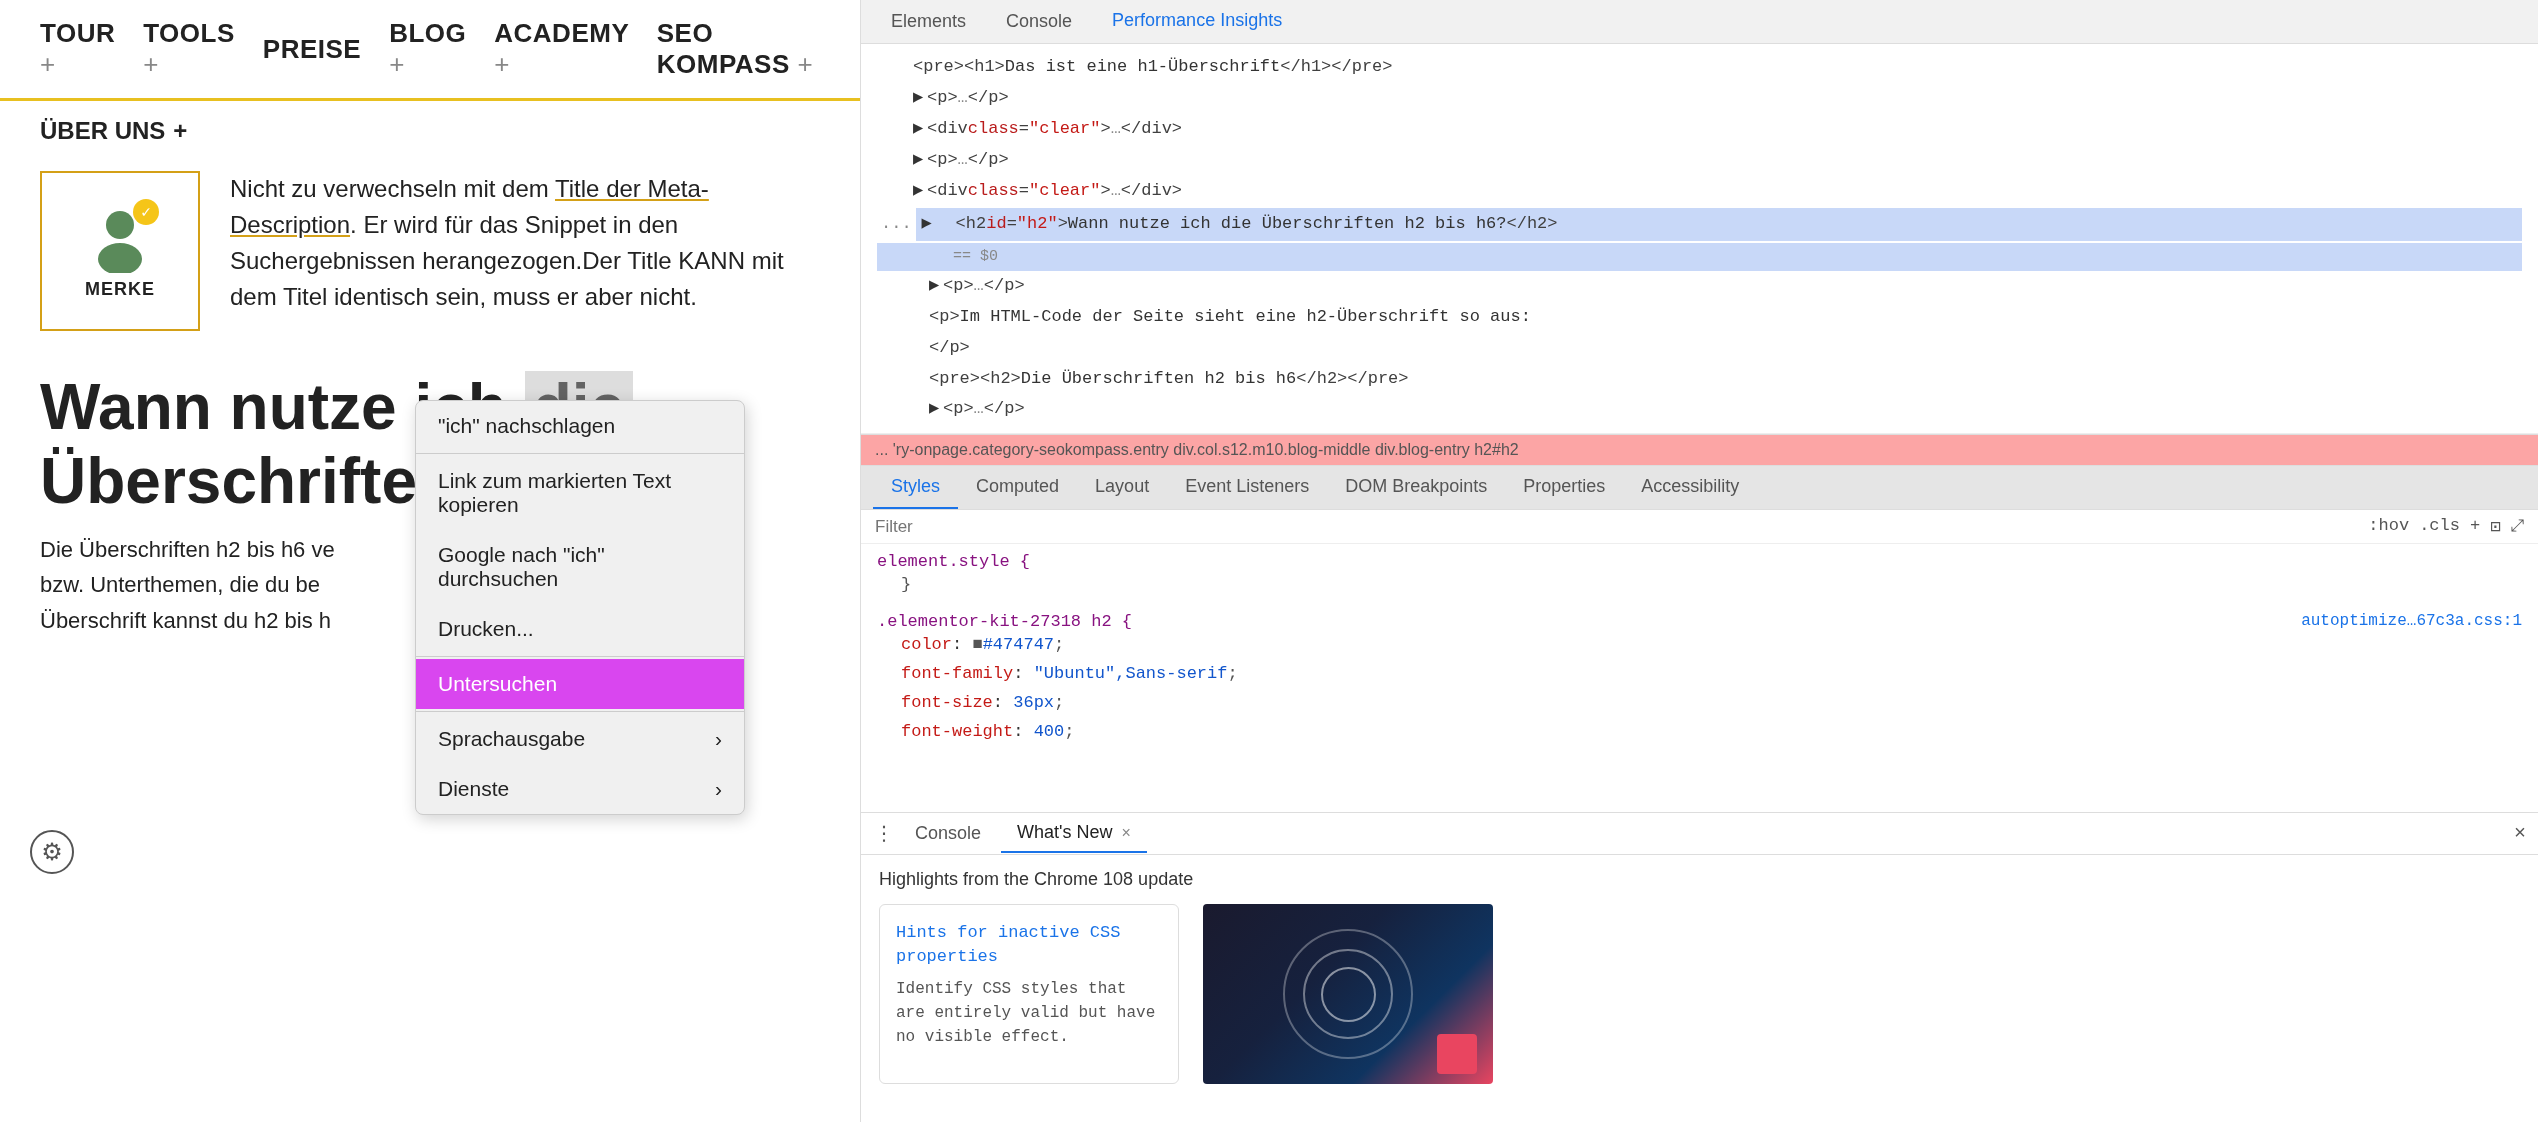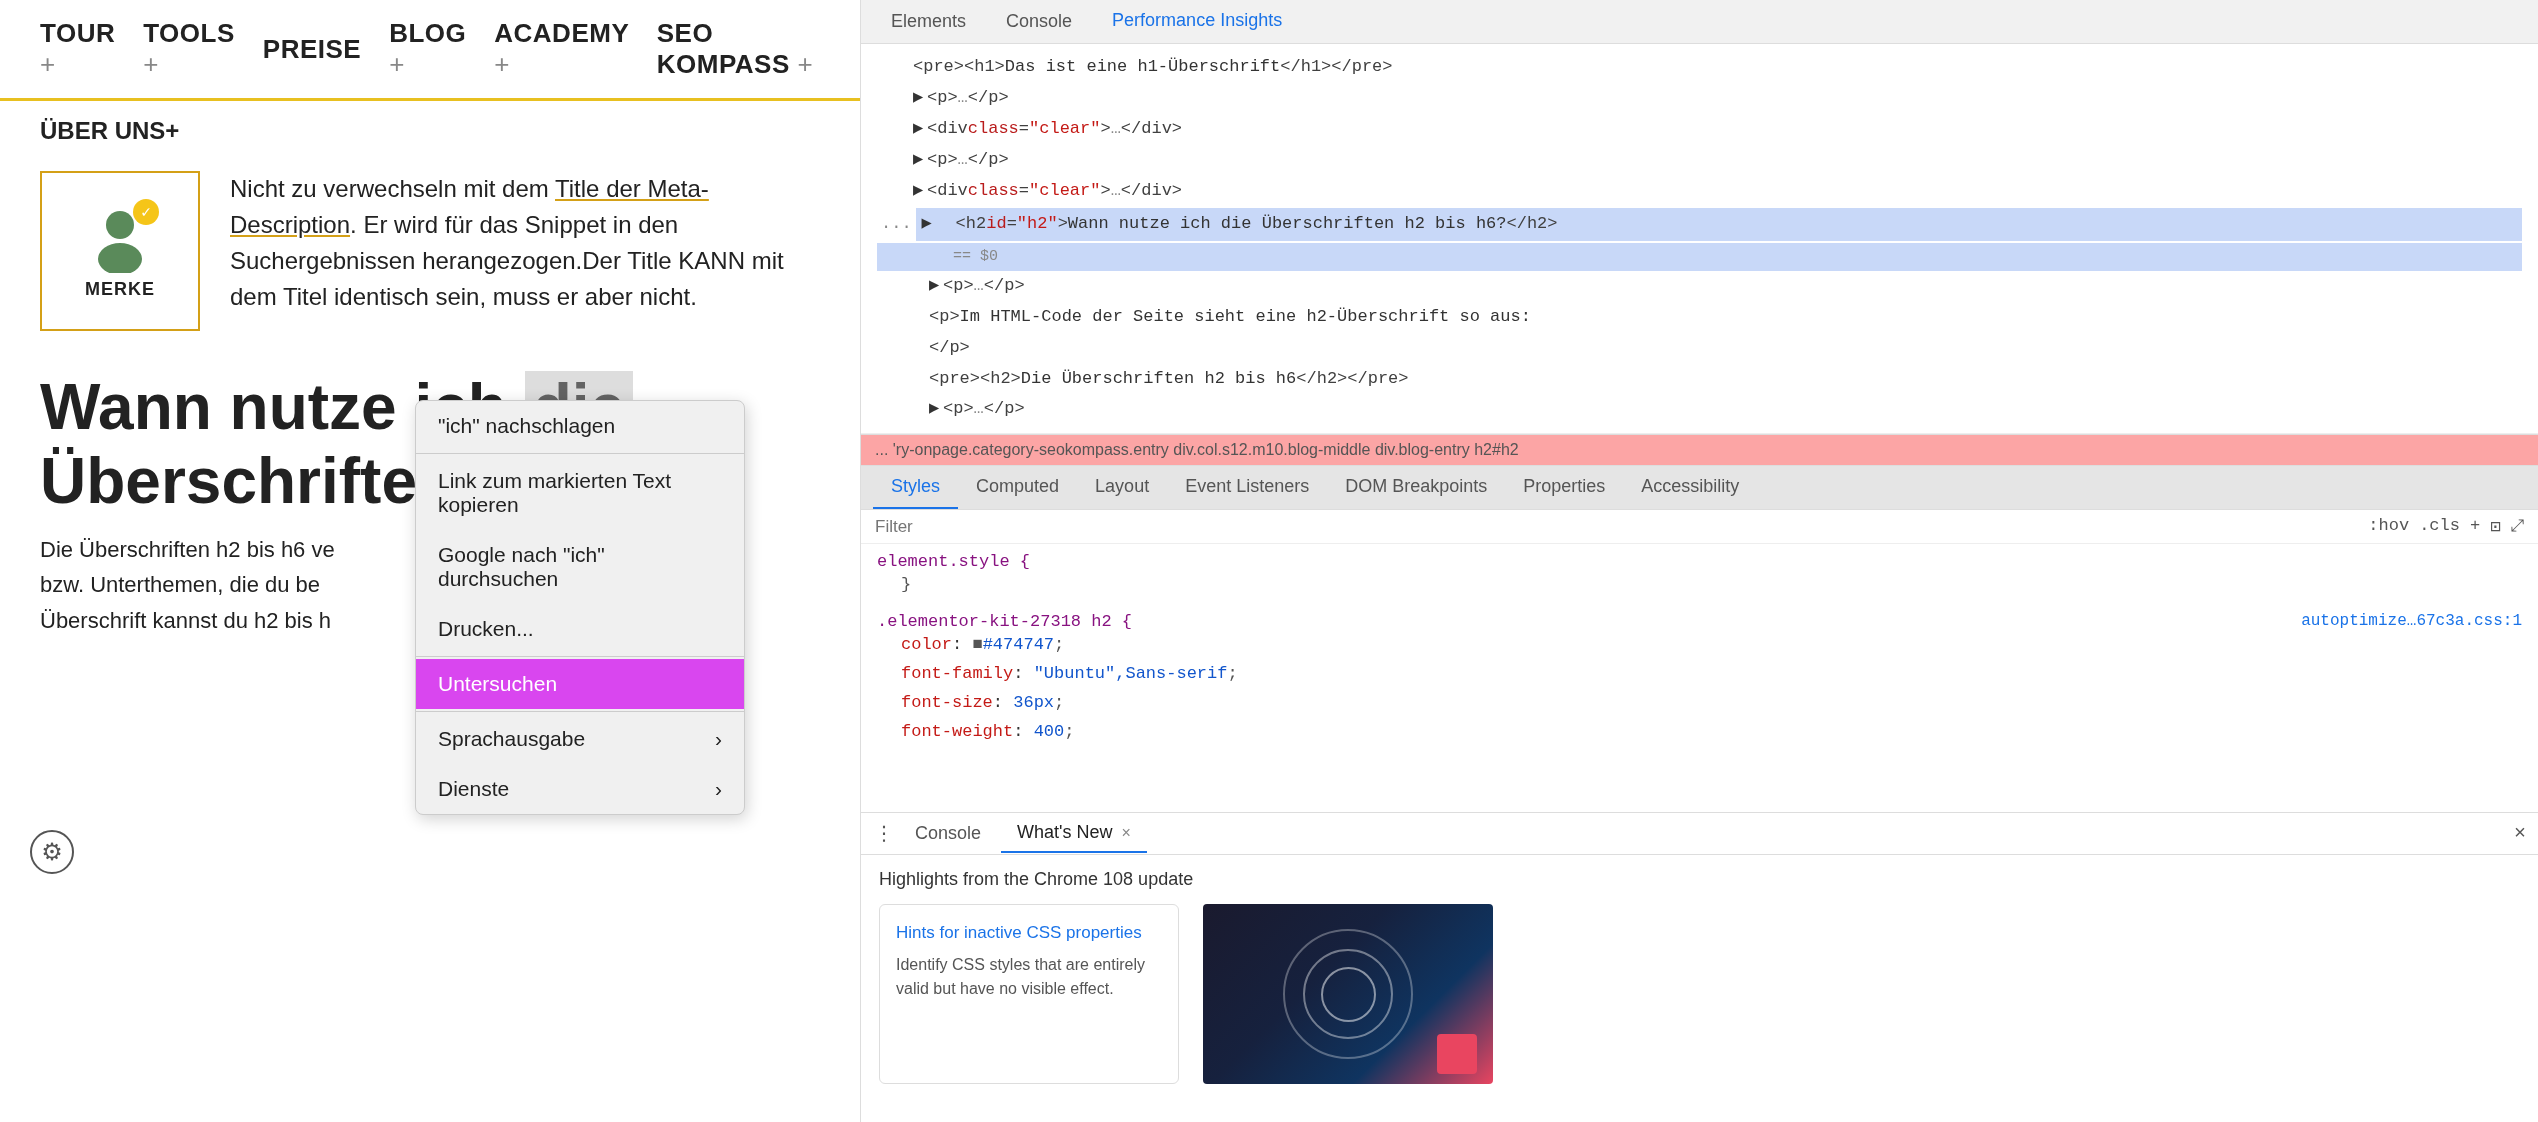--- a/index.html
+++ b/index.html
@@ -36,20 +36,21 @@
     }
 
     
     .uber-uns-bar {
       padding: 16px 40px;
       font-size: 24px;
       font-weight: 700;
       color: #222;
       display: flex;
       align-items: center;
+      gap: 8px;
     }
 
     
     .merke-section {
       display: flex;
       align-items: flex-start;
       padding: 10px 40px 30px 40px;
       gap: 30px;
     }
     .merke-box {
@@ -388,20 +389,21 @@
       font-family: Arial, sans-serif;
     }
     .whats-new-title {
       font-size: 18px;
       color: #333;
       margin-bottom: 14px;
     }
     .whats-new-cards {
       display: flex;
       gap: 24px;
+      font-family: Liberation Mono, monospace;
     }
     .whats-new-card {
       width: 300px;
       border: 1px solid #ddd;
       border-radius: 6px;
       padding: 16px;
       font-size: 17px;
     }
     .card-link {
       color: #1a73e8;

